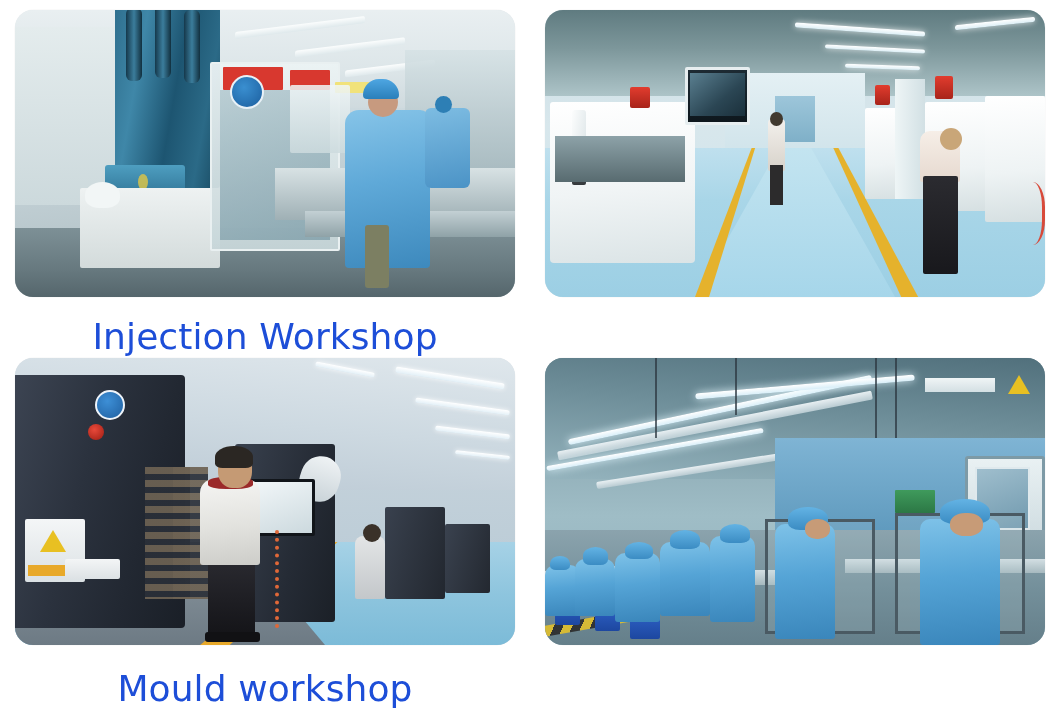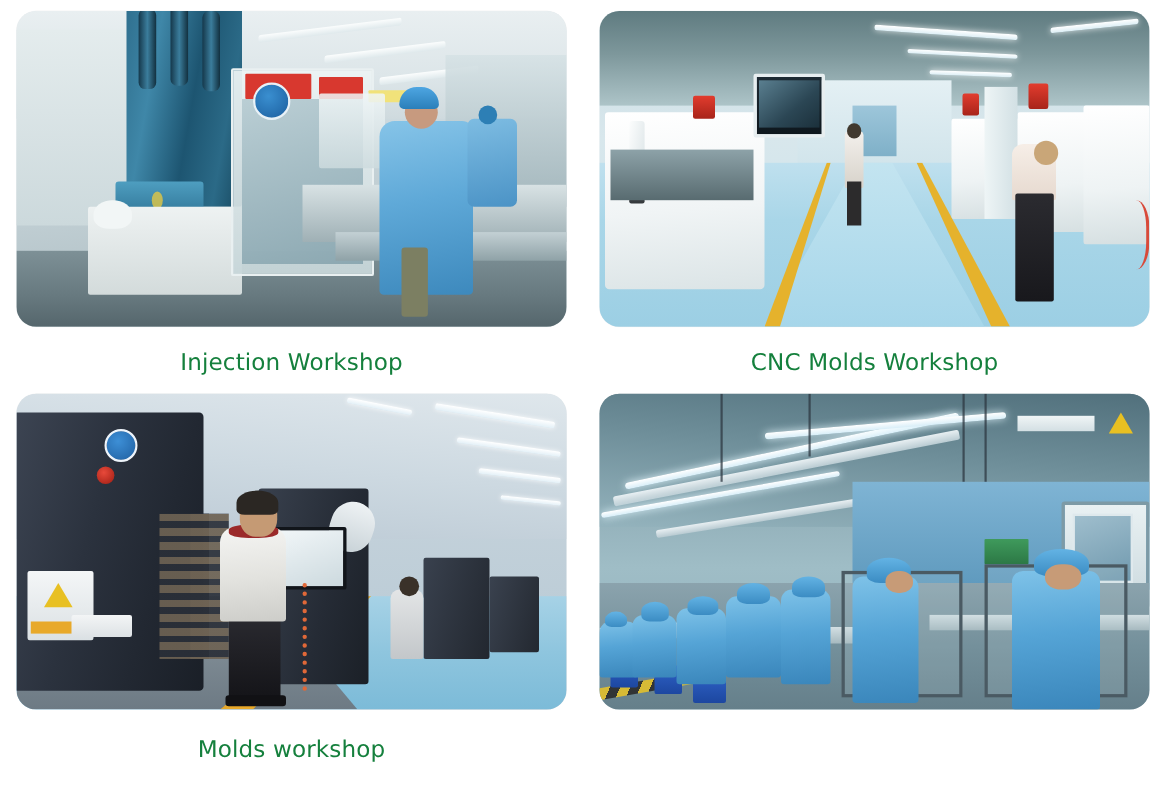--- a/index.html
+++ b/index.html
@@ -36,23 +36,23 @@
     background: #b9cbd6;
     box-shadow: 0 0 0 0.5px rgba(0,0,0,0.04);
   }
 
   .cell.row2 .photo-frame {
     height: 287px;
     margin-top: 3px;
   }
 
   .caption {
-    font-size: 21px;
+    font-size: 36px;
     line-height: 1;
-    color: #15803d;
+    color: #1d4ed8;
     font-weight: 400;
     letter-spacing: 0.1px;
     white-space: nowrap;
     text-align: center;
   }
   .cell.row1 .caption { margin-top: 22px; }
   .cell.row2 .caption { margin-top: 26px; }
 
   
   .scene { position: absolute; inset: 0; }
@@ -560,21 +560,20 @@
         <div class="sh p2-person-back"></div>
         <div class="sh p2-person-back-h"></div>
         <div class="sh p2-person-back-l"></div>
 
         <div class="sh p2-person-main-top"></div>
         <div class="sh p2-person-main-head"></div>
         <div class="sh p2-person-main-leg"></div>
         <div class="sh p2-cable"></div>
       </div>
     </div>
-    <div class="caption">CNC Molds Workshop</div>
   </div>
 
   <div class="cell row2">
     <div class="photo-frame p3">
       <div class="scene">
         <div class="sh p3-ceil"></div>
         <div class="sh p3-light" style="left:76%;top:6%;width:22%;height:6px;transform:rotate(9deg);"></div>
         <div class="sh p3-light" style="left:80%;top:16%;width:19%;height:5px;transform:rotate(8deg);"></div>
         <div class="sh p3-light" style="left:84%;top:25%;width:15%;height:5px;transform:rotate(7deg);"></div>
         <div class="sh p3-light" style="left:88%;top:33%;width:11%;height:4px;transform:rotate(6deg);"></div>
@@ -605,21 +604,21 @@
 
         <div class="sh p3-worker-pants"></div>
         <div class="sh p3-worker-shirt"></div>
         <div class="sh p3-worker-collar"></div>
         <div class="sh p3-worker-head"></div>
         <div class="sh p3-worker-hair"></div>
         <div class="sh p3-shoe"></div>
         <div class="sh p3-hose"></div>
       </div>
     </div>
-    <div class="caption">Molds workshop</div>
+    <div class="caption">Mould workshop</div>
   </div>
 
   <div class="cell row2">
     <div class="photo-frame p4">
       <div class="scene">
         <div class="sh p4-ceil"></div>
         <div class="sh p4-beam" style="left:2%;top:22%;width:64%;height:9px;transform:rotate(-11deg);"></div>
         <div class="sh p4-beam" style="left:10%;top:36%;width:54%;height:7px;transform:rotate(-9deg);"></div>
         <div class="sh p4-tube" style="left:4%;top:17%;width:62%;height:6px;transform:rotate(-12deg);"></div>
         <div class="sh p4-tube" style="left:0%;top:31%;width:44%;height:5px;transform:rotate(-10deg);"></div>

